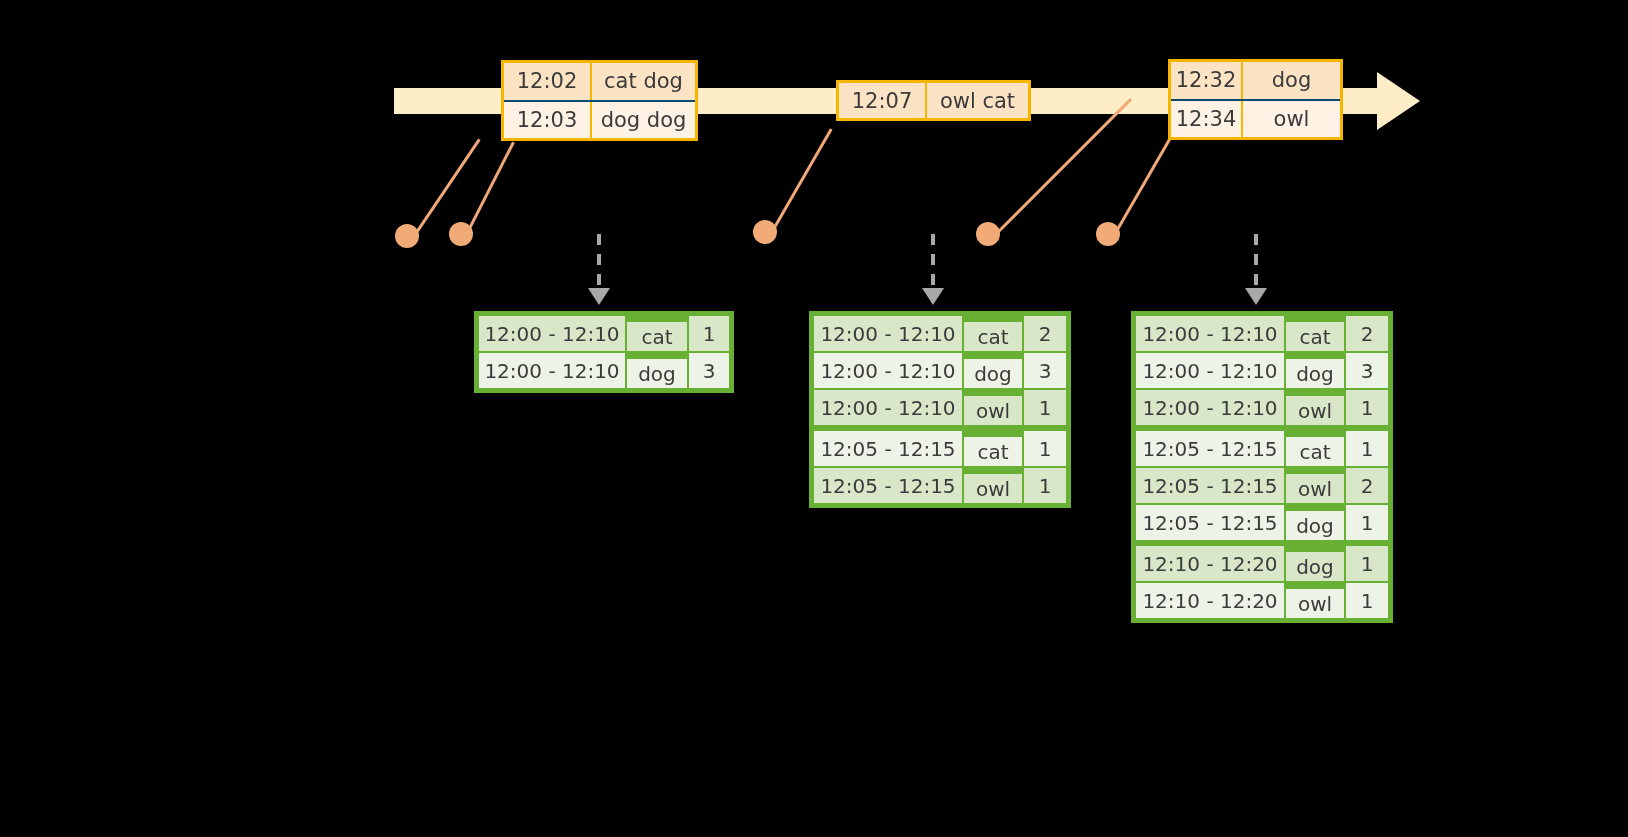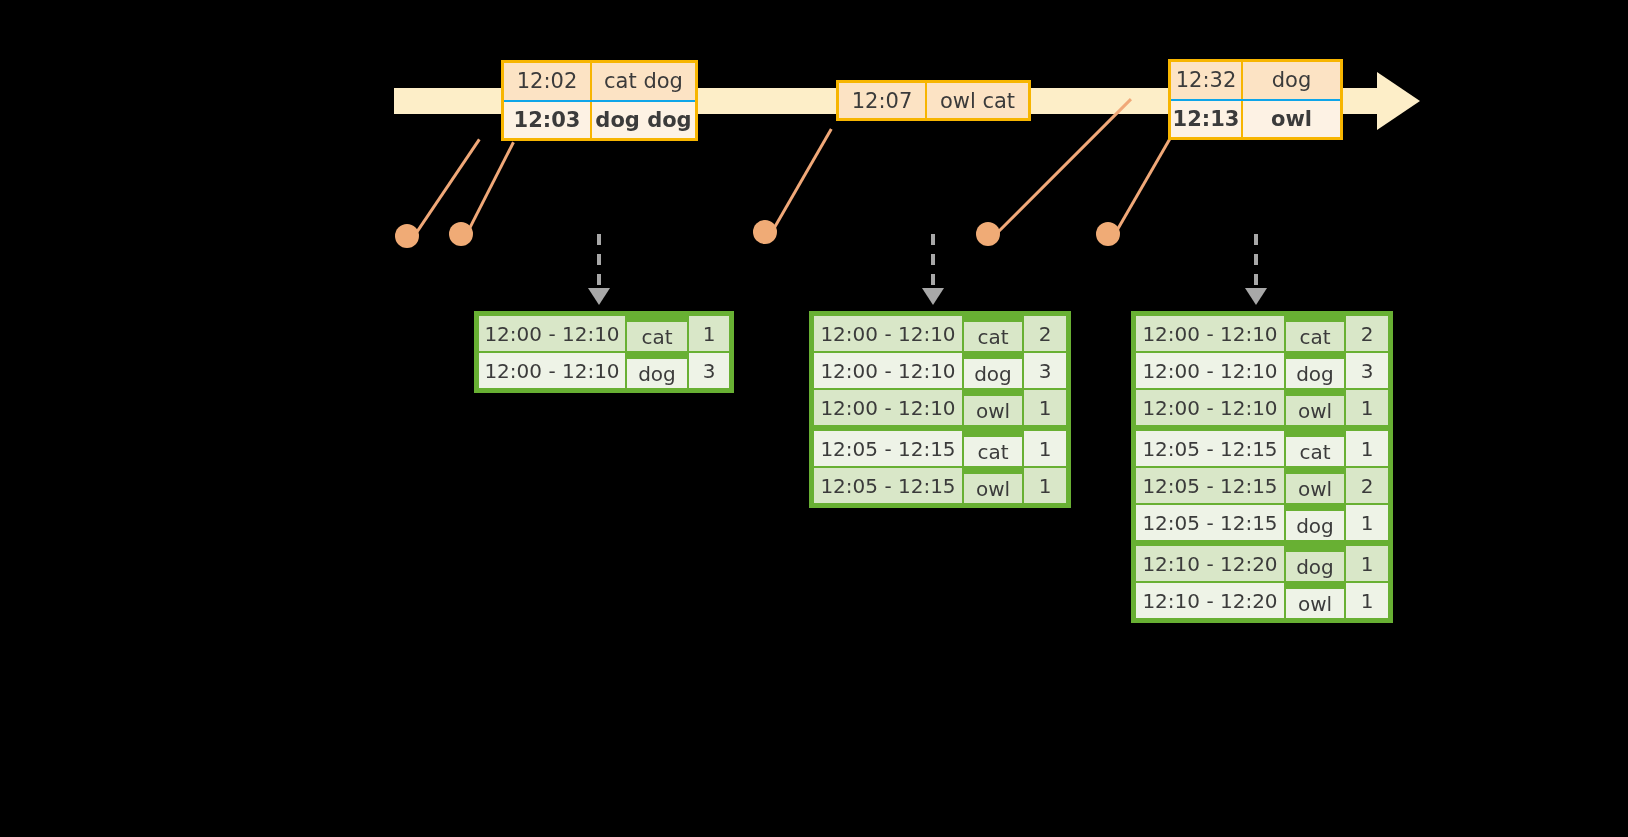--- a/index.html
+++ b/index.html
@@ -10,21 +10,21 @@
   #timeline-bar{position:absolute;left:394px;top:88px;width:990px;height:26px;
                 background:#fdeec8;}
   #timeline-head{position:absolute;left:1377px;top:72px;width:0;height:0;
                  border-top:29px solid transparent;border-bottom:29px solid transparent;
                  border-left:43px solid #fdeec8;}
 
   
   .evt{position:absolute;border:3px solid #f7b500;box-sizing:border-box;display:flex;
        flex-direction:column;}
   .evt-row{display:flex;flex:1;}
-  .evt-row + .evt-row{border-top:2px solid #0ea5e9;font-weight:bold;}
+  .evt-row + .evt-row{border-top:2px solid #0c4a6e;}
   .evt-cell{display:flex;align-items:center;justify-content:center;
             font-size:21px;color:#3b3b3b;white-space:nowrap;}
   .evt-row:nth-child(odd) .evt-cell{background:#fce3c4;}
   .evt-row:nth-child(even) .evt-cell{background:#fdf2e4;}
   .evt-time{width:88px;border-right:2px solid #f7b500;box-sizing:border-box;}
   .evt-payload{flex:1;box-sizing:border-box;}
 
   #evt-a{left:501px;top:60px;width:197px;height:81px;}
   #evt-b{left:836px;top:80px;width:195px;height:41px;}
   #evt-c{left:1168px;top:59px;width:175px;height:81px;}
@@ -95,21 +95,21 @@
       <div class="evt-cell evt-payload">owl cat</div>
     </div>
   </div>
 
   <div class="evt" id="evt-c">
     <div class="evt-row">
       <div class="evt-cell evt-time">12:32</div>
       <div class="evt-cell evt-payload">dog</div>
     </div>
     <div class="evt-row">
-      <div class="evt-cell evt-time">12:13</div>
+      <div class="evt-cell evt-time">12:34</div>
       <div class="evt-cell evt-payload">owl</div>
     </div>
   </div>
 
   <div class="dot" style="left:395px;top:224px;"></div>
   <div class="dot" style="left:449px;top:222px;"></div>
   <div class="dot" style="left:753px;top:220px;"></div>
   <div class="dot" style="left:976px;top:222px;"></div>
   <div class="dot" style="left:1096px;top:222px;"></div>
 

